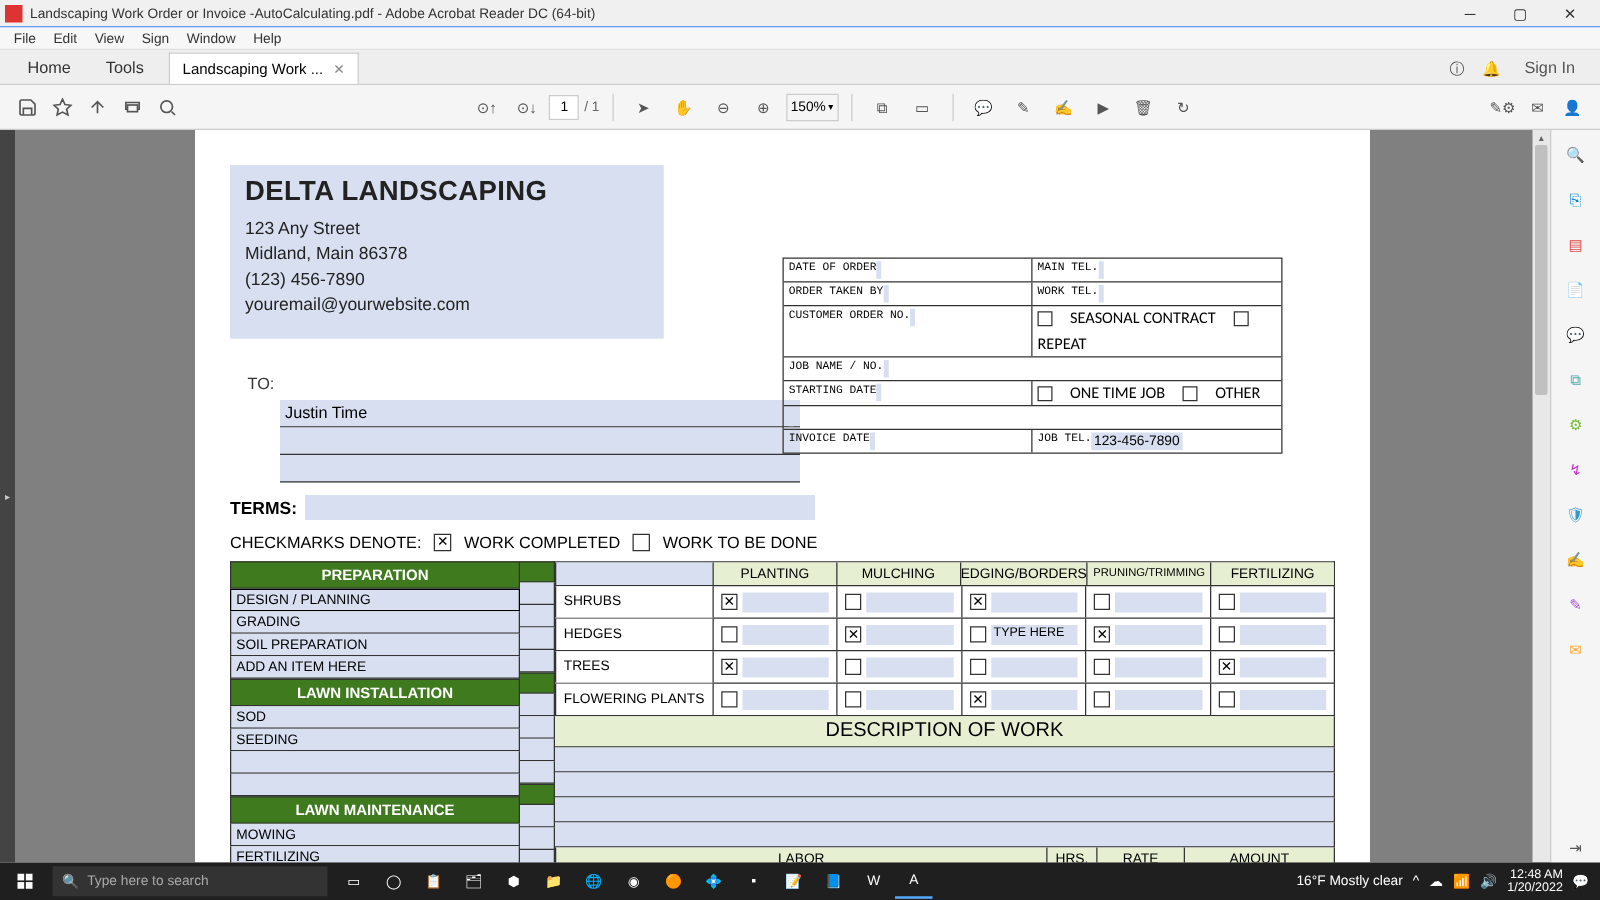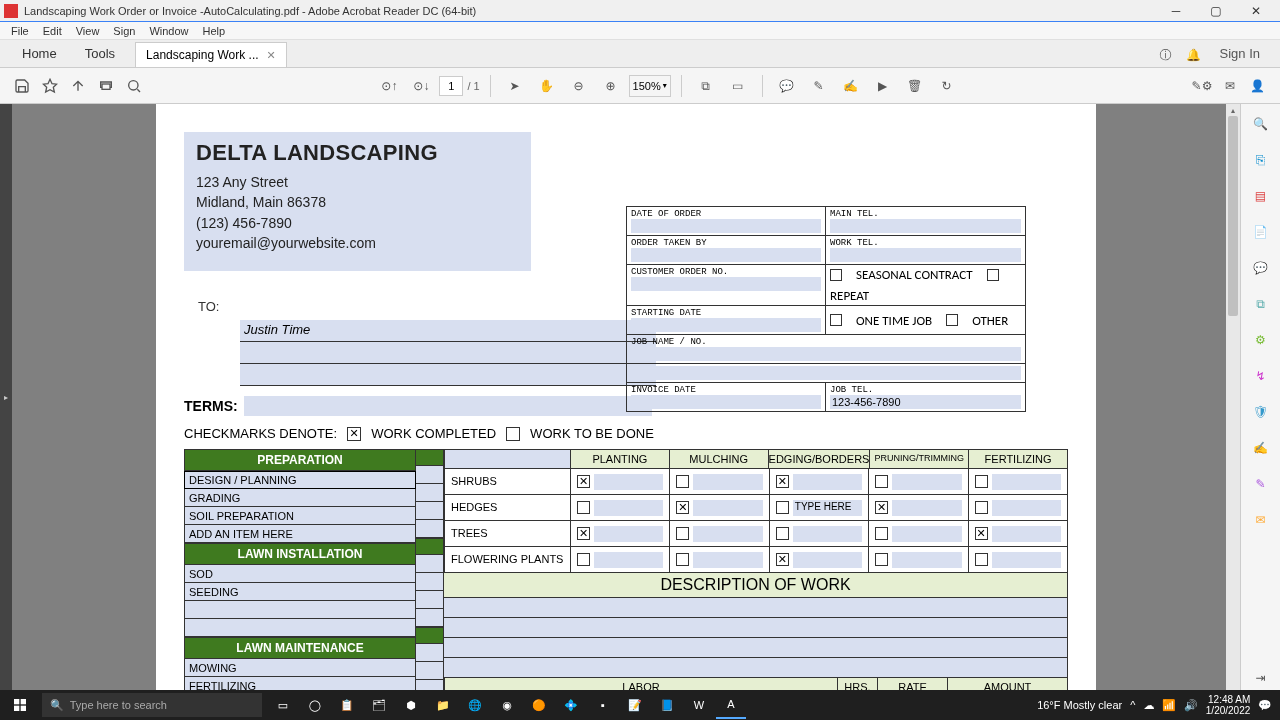--- a/index.html
+++ b/index.html
@@ -62,21 +62,21 @@
 .terms-row b { font-size: 14px; }
 .terms-row .terms-inp { background: #d8dff0; height: 20px; flex:1; max-width: 408px; }
 
 .checkmarks-row { margin-top: 10px; display: flex; align-items: center; gap: 10px; font-size: 13px; }
 .cb { width: 14px; height: 14px; border: 1.5px solid #333; display: inline-flex; align-items: center; justify-content: center; font-size: 11px; background: #fff; }
 
 
 .orderbox { position: absolute; left: 470px; top: 102px; width: 400px; border: 1.5px solid #333; }
 .orderbox .row { display: flex; border-bottom: 1px solid #333; }
 .orderbox .row:last-child { border-bottom: none; }
-.orderbox .cell { border-right: 1px solid #333; padding: 2px 4px; font-size: 9px; font-family: "Courier New", monospace; display: flex; flex-direction: column; }
+.orderbox .cell { border-right: 1px solid #333; padding: 2px 4px; font-size: 9px; font-family: "Courier New", monospace; display: flex; flex-direction: row; }
 .orderbox .cell:last-child { border-right: none; }
 .orderbox .cell .val { background: #d8dff0; height: 14px; font-family: Arial; font-size: 11px; padding: 1px 2px; }
 .orderbox .checks { padding: 2px 4px; font-size: 13px; font-family: Calibri, Arial; display: flex; flex-wrap: wrap; gap: 6px 14px; align-items: center; }
 .orderbox .checks .cb { width:12px; height:12px; }
 
 
 .tables-wrap { display:flex; margin-top: 8px; gap: 0; }
 .tables-left { width: 260px; }
 .tables-right { flex: 1; }
 
@@ -252,56 +252,56 @@
               <div class="val"></div>
             </div>
           <div class="checks" style="width:50%; border-bottom:none;">
             <span class="cb"></span>
               <span>SEASONAL CONTRACT</span>
             <span class="cb"></span>
               <span>REPEAT</span>
           </div>
         </div>
         <div class="row">
+            <div class="cell" style="width:100%">
+              <span>JOB NAME / NO.</span>
+              <div class="val"></div>
+            </div>
+          </div>
+        <div class="row">
           <div class="cell" style="width:50%">
               <span>STARTING DATE</span>
               <div class="val"></div>
             </div>
           <div class="checks" style="width:50%">
             <span class="cb"></span>
               <span>ONE TIME JOB</span>
             <span class="cb"></span>
               <span>OTHER</span>
           </div>
         </div>
         <div class="row">
             <div class="cell" style="width:100%">
-              <span>JOB NAME / NO.</span>
-              <div class="val"></div>
-            </div>
-          </div>
-        <div class="row">
-            <div class="cell" style="width:100%">
               <div class="val"></div>
             </div>
           </div>
         <div class="row">
           <div class="cell" style="width:50%">
               <span>INVOICE DATE</span>
               <div class="val"></div>
             </div>
           <div class="cell" style="width:50%">
               <span>JOB TEL.</span>
               <div class="val">123-456-7890</div>
             </div>
         </div>
       </div>
 
       <div class="to-label" style="margin-left:14px;">TO:</div>
-      <div class="to-fields" style="margin-left:56px;font-style:italic;">
+      <div class="to-fields" style="margin-left:40px;">
         <div class="fld">Justin Time</div>
         <div class="fld"></div>
         <div class="fld"></div>
       </div>
 
       <div class="terms-row">
         <b>TERMS:</b>
         <div class="terms-inp"></div>
       </div>
 

